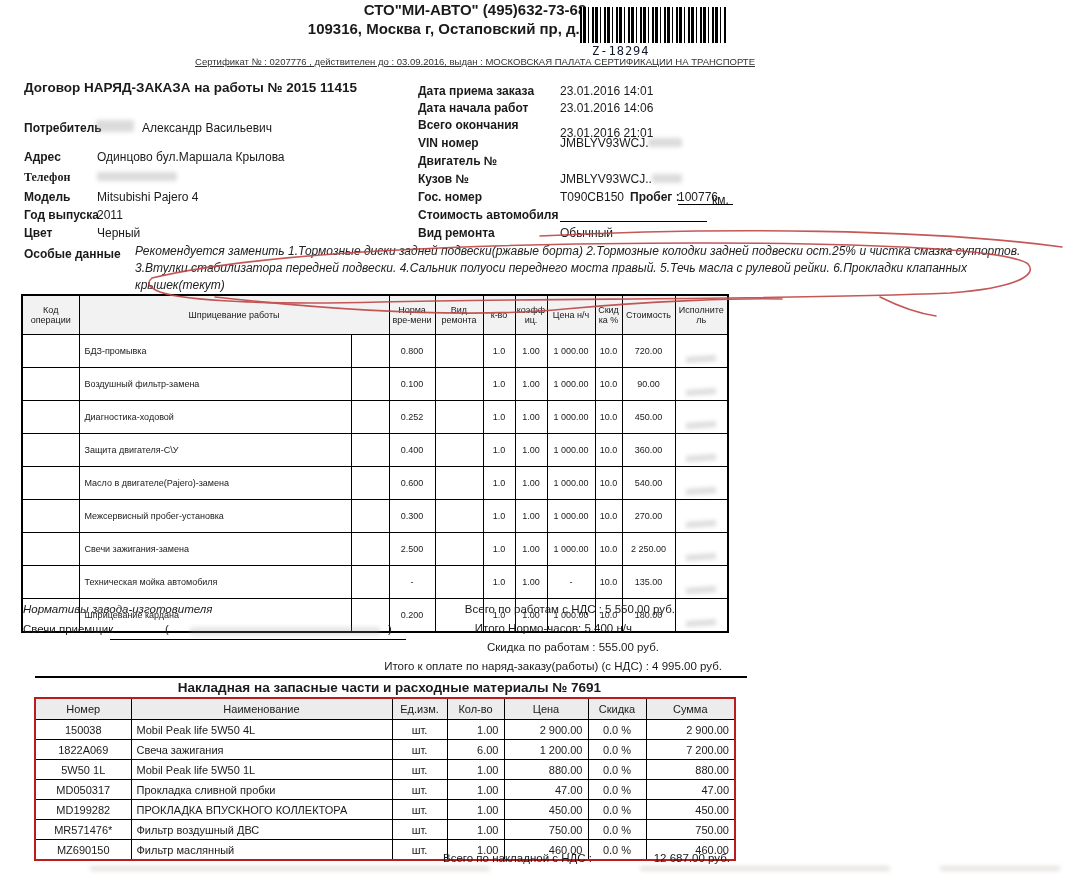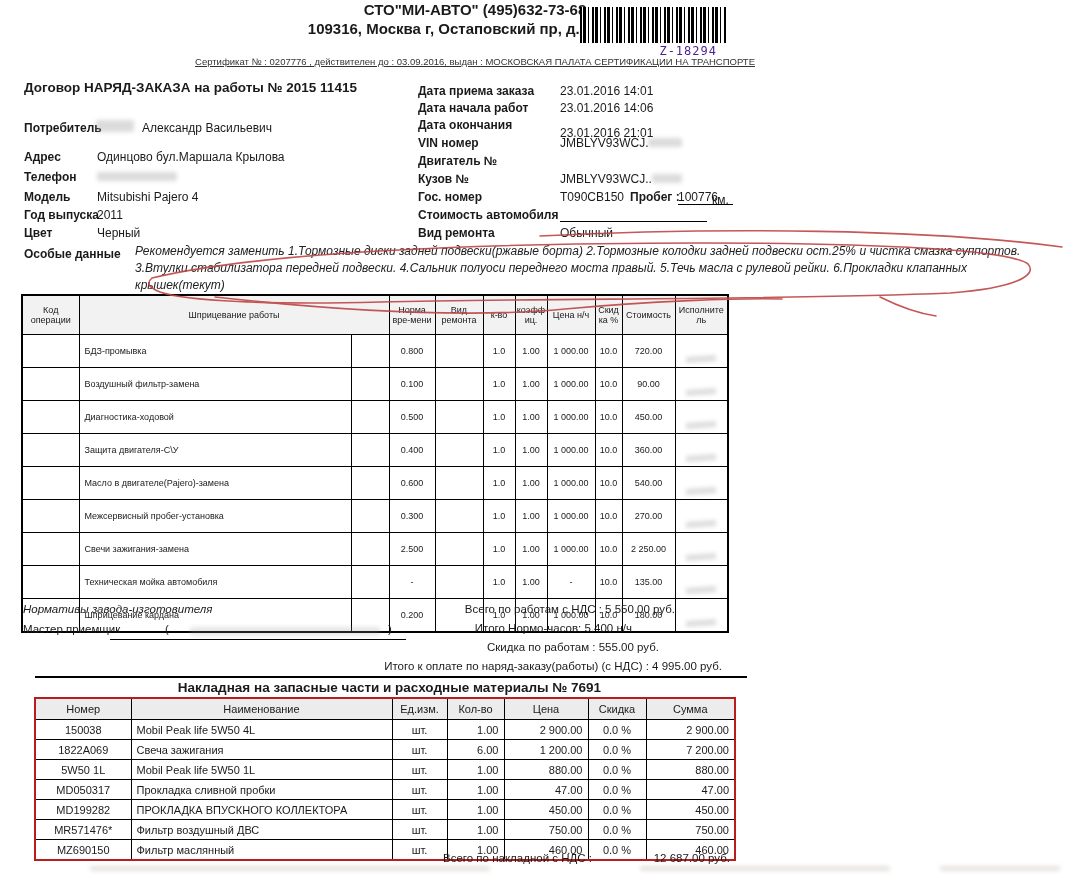--- a/index.html
+++ b/index.html
@@ -10,22 +10,22 @@
   }
   .abs{position:absolute;}
   .i{font-style:italic;}
   .right{text-align:right;}
 
   
   .company{left:0;top:6;width:950px;text-align:center;font-weight:bold;font-size:15px;line-height:19px;}
   .barcode{left:580px;top:7px;width:146px;height:36px;
     background:repeating-linear-gradient(90deg,#000 0 2px,#fff 2px 3px,#000 3px 6px,#fff 6px 8px,#000 8px 9px,#fff 9px 12px);
   }
-  .barcode-label{left:592px;top:44px;width:125px;text-align:right;
-    font-family:"DejaVu Sans Mono","Liberation Mono",monospace;font-size:12px;letter-spacing:1px;color:#4c1d95;}
+  .barcode-label{left:592px;top:44px;width:125px;text-align:left;
+    font-family:"DejaVu Sans Mono","Liberation Mono",monospace;font-size:12px;letter-spacing:1px;color:#0f172a;}
   .certline{left:0;top:56px;width:950px;text-align:center;font-size:9.5px;color:#333;text-decoration:underline;}
 
   
   .doc-title{left:24px;top:80px;font-size:13.5px;font-weight:bold;}
   .lbl{font-weight:bold;font-size:12px;}
   .val{font-size:12px;}
   .underline-span{border-bottom:1px solid #000;}
 
   
   .redact{background:#9a9a9a;opacity:.35;filter:blur(2px);border-radius:2px;}
@@ -80,37 +80,37 @@
 
   <div class="abs doc-title">Договор НАРЯД-ЗАКАЗА на работы № 2015 11415</div>
 
   <div class="abs lbl" style="left:24px;top:121px;">Потребитель</div>
   <div class="abs redact" style="left:96px;top:120px;width:38px;height:12px;"></div>
   <div class="abs val" style="left:142px;top:121px;">Александр Васильевич</div>
 
   <div class="abs lbl" style="left:24px;top:150px;">Адрес</div>
   <div class="abs val" style="left:97px;top:150px;">Одинцово бул.Маршала Крылова</div>
 
-  <div class="abs lbl" style="left:24px;top:170px;">Телефон</div>
+  <div class="abs lbl" style="left:24px;top:170px;font-family:Liberation Serif, serif;">Телефон</div>
   <div class="abs redact" style="left:97px;top:172px;width:80px;height:9px;"></div>
 
   <div class="abs lbl" style="left:24px;top:190px;">Модель</div>
   <div class="abs val" style="left:97px;top:190px;">Mitsubishi Pajero 4</div>
 
   <div class="abs lbl" style="left:24px;top:208px;">Год выпуска</div>
   <div class="abs val" style="left:97px;top:208px;">2011</div>
 
   <div class="abs lbl" style="left:24px;top:226px;">Цвет</div>
   <div class="abs val" style="left:97px;top:226px;">Черный</div>
 
   <div class="abs lbl" style="left:418px;top:84px;">Дата приема заказа</div>
   <div class="abs val" style="left:560px;top:84px;">23.01.2016  14:01</div>
   <div class="abs lbl" style="left:418px;top:101px;">Дата начала работ</div>
   <div class="abs val" style="left:560px;top:101px;">23.01.2016  14:06</div>
-  <div class="abs lbl" style="left:418px;top:118px;">Дата окончания</div>
+  <div class="abs lbl" style="left:418px;top:118px;">Всего окончания</div>
   <div class="abs val" style="left:560px;top:118px;margin-top:8px;">23.01.2016  21:01</div>
 
   <div class="abs lbl" style="left:418px;top:136px;">VIN номер</div>
   <div class="abs val" style="left:560px;top:136px;">JMBLYV93WCJ.</div>
   <div class="abs redact" style="left:648px;top:138px;width:34px;height:9px;"></div>
 
   <div class="abs lbl" style="left:418px;top:154px;">Двигатель №</div>
 
   <div class="abs lbl" style="left:418px;top:172px;">Кузов №</div>
   <div class="abs val" style="left:560px;top:172px;">JMBLYV93WCJ..</div>
@@ -192,21 +192,21 @@
           <td class="c-center">1.00</td>
           <td class="c-center">1 000.00</td>
           <td class="c-center">10.0</td>
           <td class="c-center">90.00</td>
           <td class="c-center exec"></td>
         </tr>
         <tr>
           <td class="c-center"></td>
           <td class="c-left">Диагностика-ходовой</td>
           <td class="c-center"></td>
-          <td class="c-center">0.500</td>
+          <td class="c-center">0.252</td>
           <td class="c-center"></td>
           <td class="c-center">1.0</td>
           <td class="c-center">1.00</td>
           <td class="c-center">1 000.00</td>
           <td class="c-center">10.0</td>
           <td class="c-center">450.00</td>
           <td class="c-center exec"></td>
         </tr>
         <tr>
           <td class="c-center"></td>
@@ -283,21 +283,21 @@
           <td class="c-center">1.00</td>
           <td class="c-center">1 000.00</td>
           <td class="c-center">10.0</td>
           <td class="c-center">180.00</td>
           <td class="c-center exec"></td>
         </tr>
       </tbody>
   </table>
 
   <div class="abs tot i" style="left:23px;top:603px;">Нормативы завода-изготовителя</div>
-  <div class="abs tot" style="left:23px;top:623px;">Мастер приемщик</div>
+  <div class="abs tot" style="left:23px;top:623px;">Свечи приемщик</div>
   <div class="abs" style="left:110px;top:622px;width:296px;height:17px;border-bottom:1px solid #000;">
     <span class="tot" style="position:absolute;left:55px;top:1px;">(</span>
     <span class="redact" style="position:absolute;left:80px;top:5px;width:190px;height:8px;opacity:.25;"></span>
     <span class="tot" style="position:absolute;left:278px;top:1px;">)</span>
   </div>
 
   <div class="abs tot right" style="right:396px;top:603px;">Всего по работам с НДС : 5 550.00  руб.</div>
   <div class="abs tot right" style="right:439px;top:622px;">Итого Нормо-часов: 5.400 н/ч</div>
   <div class="abs tot right" style="right:412px;top:641px;">Скидка по работам : 555.00 руб.</div>
   <div class="abs tot right" style="right:349px;top:660px;">Итого к оплате по наряд-заказу(работы) (с НДС) : 4 995.00 руб.</div>

